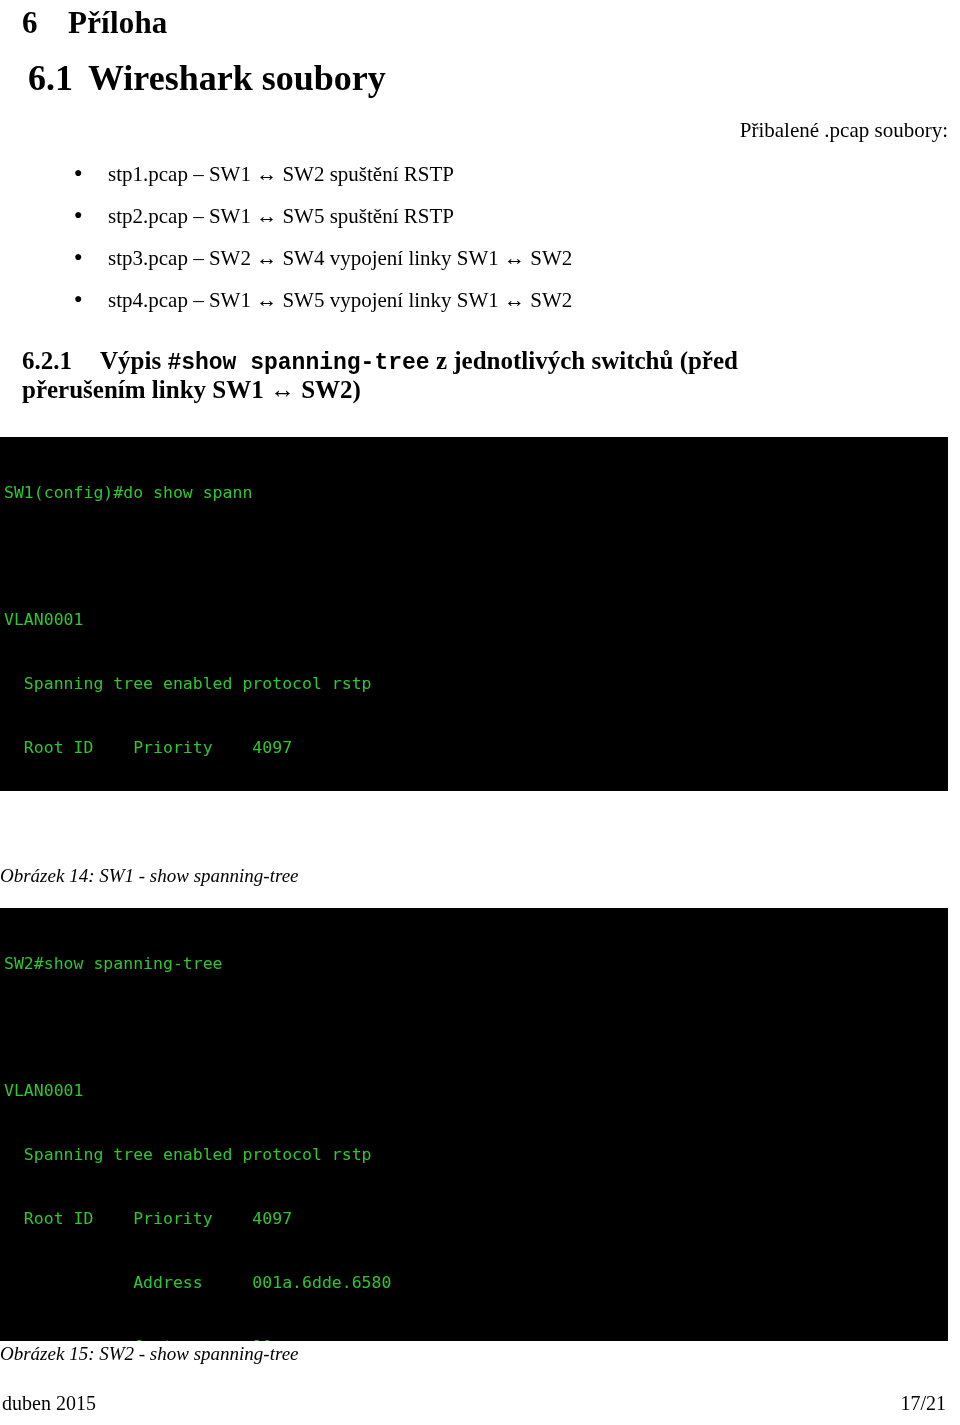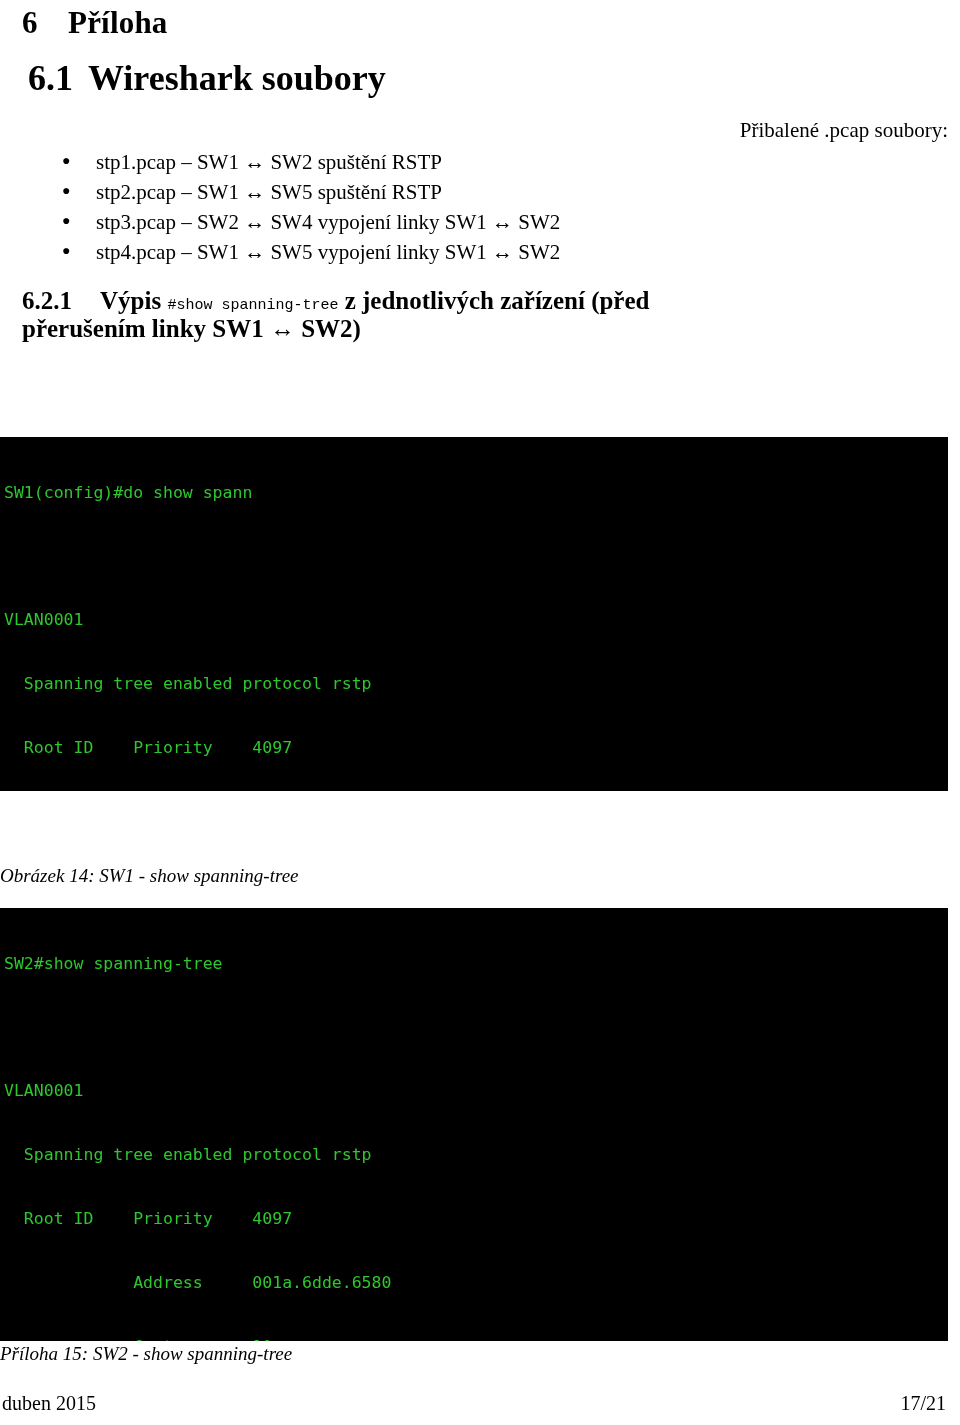--- a/index.html
+++ b/index.html
@@ -54,21 +54,21 @@
   }
 
   ul.files {
     list-style: none;
     margin: 0;
     padding: 0 0 0 50px;
   }
   ul.files li {
     font-size: 21px;
     line-height: 1.0;
-    margin: 0;
+    margin: 12px;
     padding: 9px 0 0 0;
     position: relative;
     white-space: nowrap;
   }
   ul.files li .bullet {
     display: inline-block;
     width: 34px;
     font-size: 15px;
     vertical-align: middle;
   }
@@ -91,22 +91,22 @@
   h3.h-sub3 {
     font-size: 25px;
     font-weight: bold;
     margin: 0;
     padding: 24px 0 0 10px;
     line-height: 1.14;
   }
   h3.h-sub3 .num { display: inline-block; min-width: 78px; }
   h3.h-sub3 .mono {
     font-family: "Liberation Mono", "DejaVu Sans Mono", monospace;
-    font-weight: normal;
-    font-size: 15px;
+    font-weight: bold;
+    font-size: 23px;
   }
   h3.h-sub3 .cont {
     display: block;
     padding-left: 0;
   }
 
   
   .terminal {
     background: #000000;
     color: #2ec72e;
@@ -172,21 +172,21 @@
   <p class="intro">Přibalené .pcap soubory:</p>
 
   <ul class="files">
     <li><span class="bullet"></span><span>stp1.pcap – SW1 ↔ SW2 spuštění RSTP</span></li>
     <li><span class="bullet"></span><span>stp2.pcap – SW1 ↔ SW5 spuštění RSTP</span></li>
     <li><span class="bullet"></span><span>stp3.pcap – SW2 ↔ SW4 vypojení linky SW1 ↔ SW2</span></li>
     <li><span class="bullet"></span><span>stp4.pcap – SW1 ↔ SW5 vypojení linky SW1 ↔ SW2</span></li>
   </ul>
 
 
-  <h3 class="h-sub3"><span class="num">6.2.1</span><span>Výpis </span><span class="mono">#show spanning-tree</span><span> z jednotlivých zařízení (před</span><span class="cont">přerušením linky SW1 ↔ SW2)</span></h3>
+  <h3 class="h-sub3"><span class="num">6.2.1</span><span>Výpis </span><span class="mono">#show spanning-tree</span><span> z jednotlivých switchů (před</span><span class="cont">přerušením linky SW1 ↔ SW2)</span></h3>
 
   <div class="terminal" id="terminal-sw1">
     <span class="line">SW1(config)#do show spann</span>
     <span class="line"></span>
     <span class="line">VLAN0001</span>
     <span class="line">  Spanning tree enabled protocol rstp</span>
     <span class="line">  Root ID    Priority    4097</span>
     <span class="line">             Address     001a.6dde.6580</span>
     
     
@@ -222,20 +222,20 @@
     
     
     
     
     
     
     
     
   </div>
 
-  <div class="caption" id="caption-15">Příloha 15: SW2 - show spanning-tree</div>
+  <div class="caption" id="caption-15">Obrázek 15: SW2 - show spanning-tree</div>
 
   <div class="footer">
     <span>duben 2015</span>
     <span>17/21</span>
   </div>
 
 </div>
 
 </body></html>

